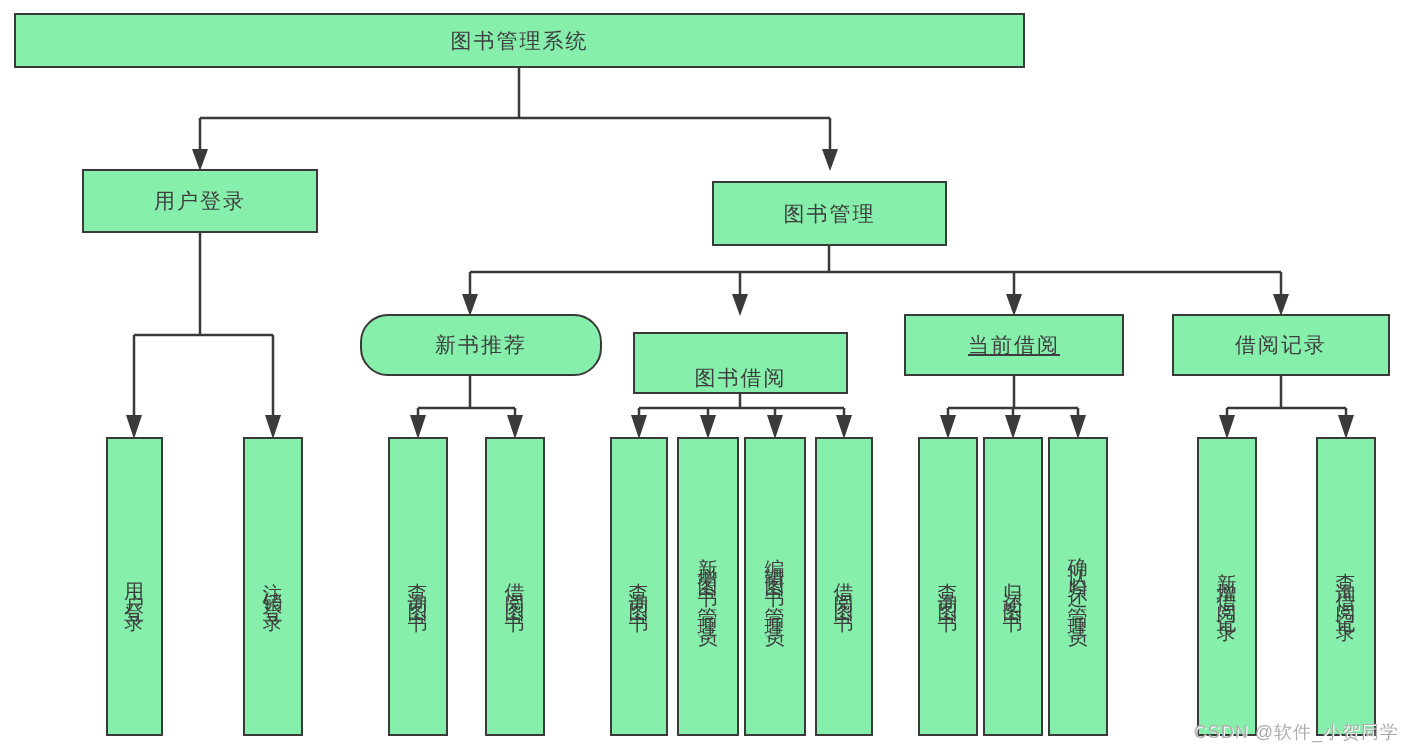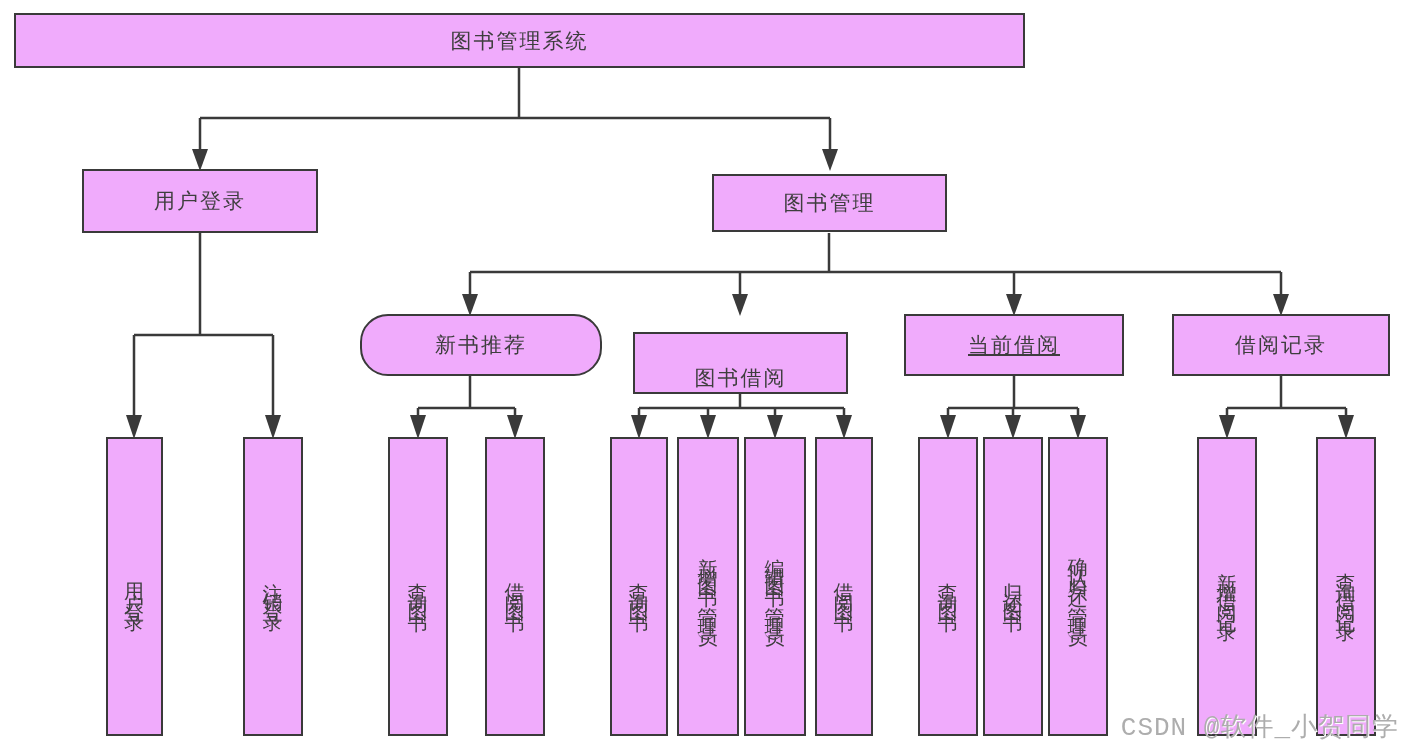--- a/index.html
+++ b/index.html
@@ -19,21 +19,21 @@
     position: absolute;
     left: 0;
     top: 0;
     width: 1405px;
     height: 747px;
   }
   .box {
     position: absolute;
     box-sizing: border-box;
     border: 2.5px solid #3a3a3a;
-    background: #f0abfc;
+    background: #86efac;
     display: flex;
     align-items: center;
     justify-content: center;
     color: #3e3e3e;
   }
   .box .lbl {
     font-size: 21px;
     letter-spacing: 2px;
     white-space: nowrap;
   }
@@ -42,21 +42,21 @@
     text-orientation: mixed;
     font-size: 20px;
     letter-spacing: 10px;
     line-height: 1;
     white-space: nowrap;
   }
   
   .n-root  { left: 14px;  top: 13px;  width: 1011px; height: 55px; }
   
   .n-login { left: 82px;  top: 169px; width: 236px;  height: 64px; }
-  .n-mgmt  { left: 712px; top: 174px; width: 235px;  height: 58px; }
+  .n-mgmt  { left: 712px; top: 181px; width: 235px;  height: 65px; }
   
   .n-l3a { left: 360px;  top: 314px; width: 242px; height: 62px; border-radius: 28px; }
   .n-l3b { left: 633px;  top: 332px; width: 215px; height: 62px; align-items: flex-end; }
   .n-l3c { left: 904px;  top: 314px; width: 220px; height: 62px; text-decoration: underline; }
   .n-l3d { left: 1172px; top: 314px; width: 218px; height: 62px; align-items: center; }
   
   .leaf { top: 437px; height: 299px; }
   .n-a1 { left: 106px;  width: 57px; }
   .n-a2 { left: 243px;  width: 60px; }
   .n-b1 { left: 388px;  width: 60px; }
@@ -67,26 +67,25 @@
   .n-c4 { left: 815px;  width: 58px; }
   .n-d1 { left: 918px;  width: 60px; }
   .n-d2 { left: 983px;  width: 60px; }
   .n-d3 { left: 1048px; width: 60px; }
   .n-e1 { left: 1197px; width: 60px; }
   .n-e2 { left: 1316px; width: 60px; }
   .watermark {
     position: absolute;
     right: 6px;
     bottom: 3px;
-    font-size: 26px;
+    font-size: 18px;
     color: #adadad;
     letter-spacing: 1px;
     text-shadow: 1px 1px 0 #ffffff;
     white-space: nowrap;
-    font-family: Liberation Mono, monospace;
   }
 </style>
 </head>
 <body>
 
 <div class="stage">
 
   <svg class="connectors" viewBox="0 0 1405 747" xmlns="http://www.w3.org/2000/svg">
     <g stroke="#3a3a3a" stroke-width="2.5" fill="none">
 

